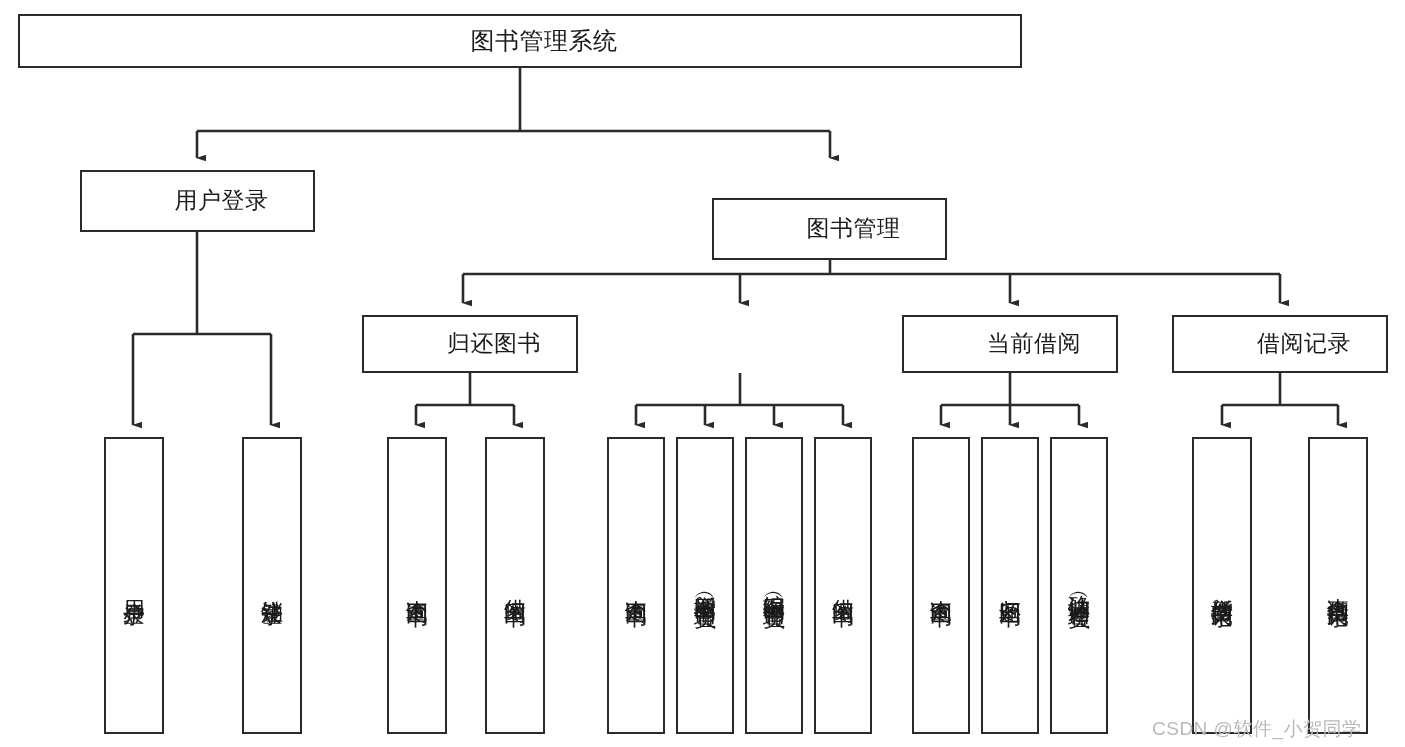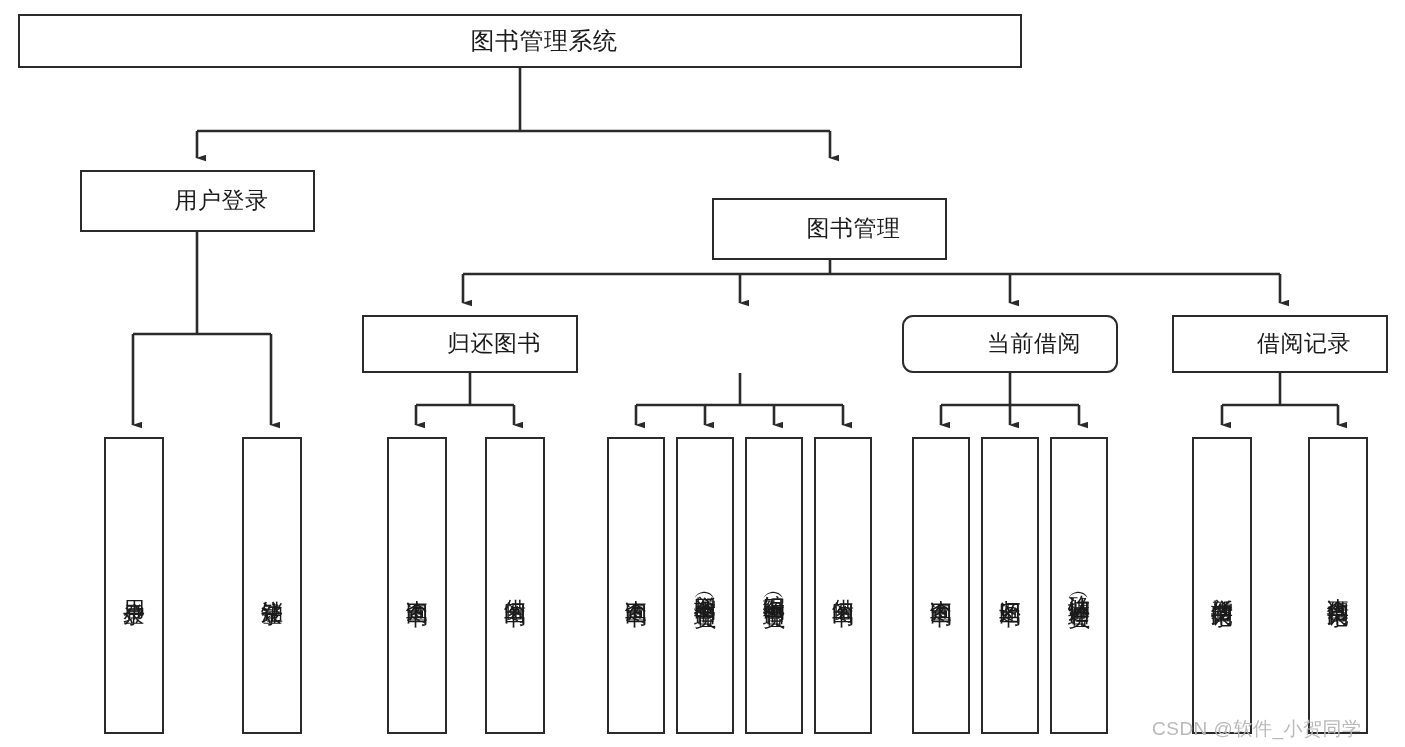--- a/index.html
+++ b/index.html
@@ -134,21 +134,21 @@
   <div class="node node-h" style="left:80px; top:170px; width:235px; height:62px;">
     <span class="node-label">用户登录</span>
   </div>
   <div class="node node-h" style="left:712px; top:170px; width:235px; height:62px;margin-top:28px;">
     <span class="node-label">图书管理</span>
   </div>
 
   <div class="node node-h" style="left:362px; top:315px; width:216px; height:58px;">
     <span class="node-label">归还图书</span>
   </div>
-  <div class="node node-h" style="left:902px; top:315px; width:216px; height:58px;border-radius:11px;">
+  <div class="node node-h" style="left:902px; top:315px; width:216px; height:58px;">
     <span class="node-label">当前借阅</span>
   </div>
   <div class="node node-h" style="left:1172px; top:315px; width:216px; height:58px;">
     <span class="node-label">借阅记录</span>
   </div>
 
   <div class="node node-v" style="left:104px; top:437px; width:60px; height:297px;">
     <span class="node-label">用户登录</span>
   </div>
   <div class="node node-v" style="left:242px; top:437px; width:60px; height:297px;">

